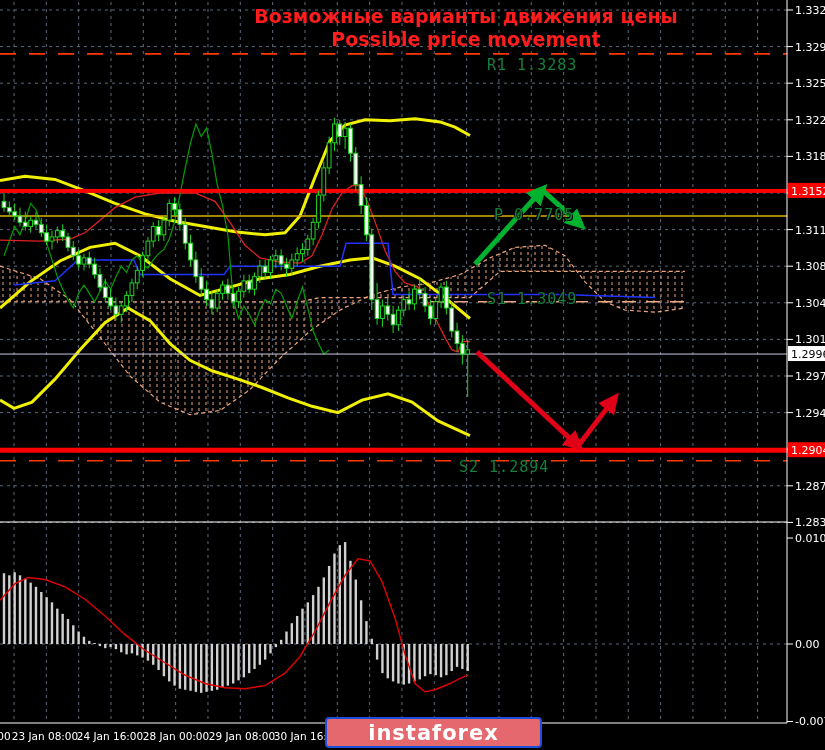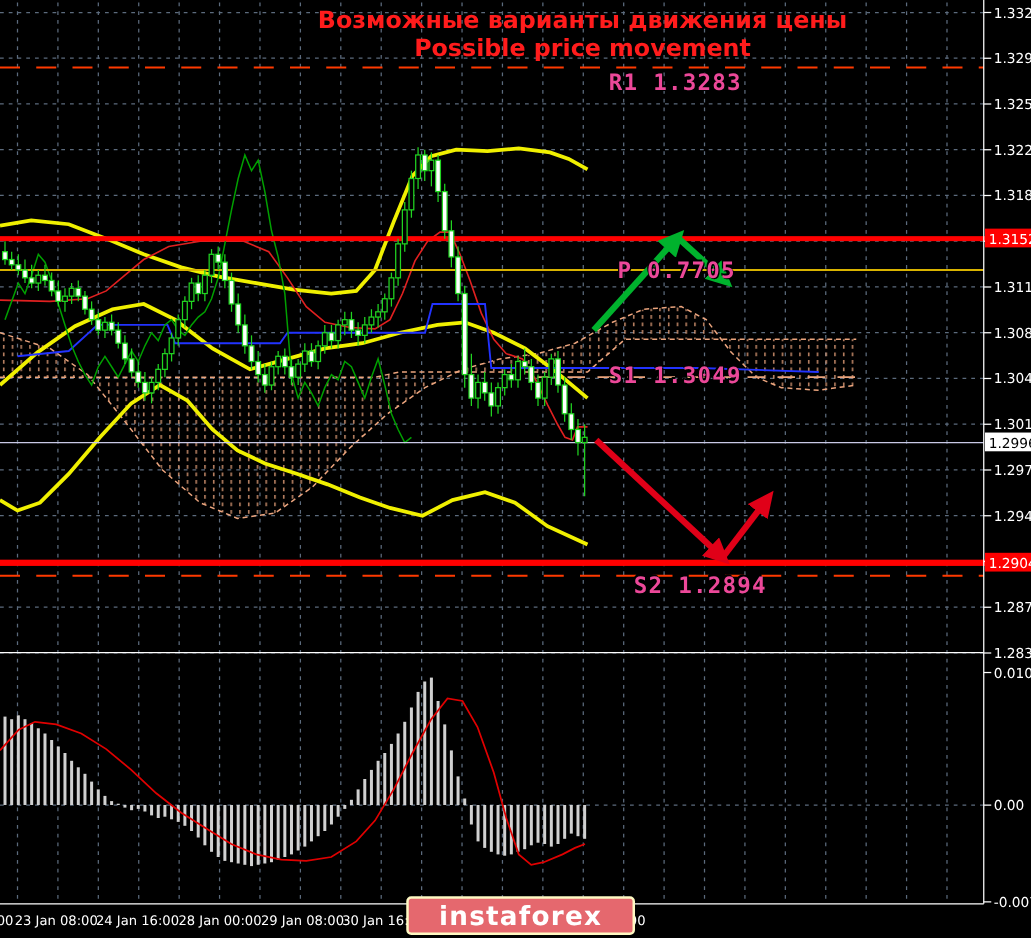--- a/index.html
+++ b/index.html
@@ -4,28 +4,28 @@
 <style>
   html,body{margin:0;padding:0;background:#000;}
   #stage{position:relative;width:825px;height:750px;background:#000;overflow:hidden;
          font-family:"DejaVu Sans",sans-serif;}
   #chart{position:absolute;left:0;top:0;}
   .title-line{position:absolute;left:466px;transform:translateX(-50%);white-space:nowrap;
               font-family:"DejaVu Sans",sans-serif;font-weight:bold;font-size:19px;color:#ff1c1c;}
   #title-1{top:5px;}
   #title-2{top:28px;}
   .pivot-label{position:absolute;white-space:nowrap;font-family:"DejaVu Sans Mono",monospace;
-               font-weight:bold;font-size:18px;letter-spacing:1px;color:#ec4899;
+               font-weight:normal;font-size:15px;letter-spacing:1px;color:#15803d;
                text-shadow:1px 1px 0 #000, -1px -1px 0 #000;}
   #pl-r1{left:487px;top:56px;}
   #pl-p {left:494px;top:206px;}
   #pl-s1{left:487px;top:290px;}
-  #pl-s2{left:507px;top:458px;text-align:right;}
-  #watermark{position:absolute;left:325px;top:717px;width:183px;height:31px;
-             background:#e5686e;border:2px solid #fef9c3;border-radius:4px;box-sizing:border-box;
+  #pl-s2{left:459px;top:458px;text-align:right;}
+  #watermark{position:absolute;left:325px;top:717px;width:217px;height:31px;
+             background:#e5686e;border:2px solid #1d4ed8;border-radius:4px;box-sizing:border-box;
              color:#fff;font-size:21px;font-weight:bold;letter-spacing:1px;
              display:flex;align-items:center;justify-content:center;}
 </style>
 </head>
 <body>
 
 <div id="stage">
   <svg id="chart" width="825" height="750">
       <defs>
         <pattern id="hatch" width="7" height="6" patternUnits="userSpaceOnUse">

